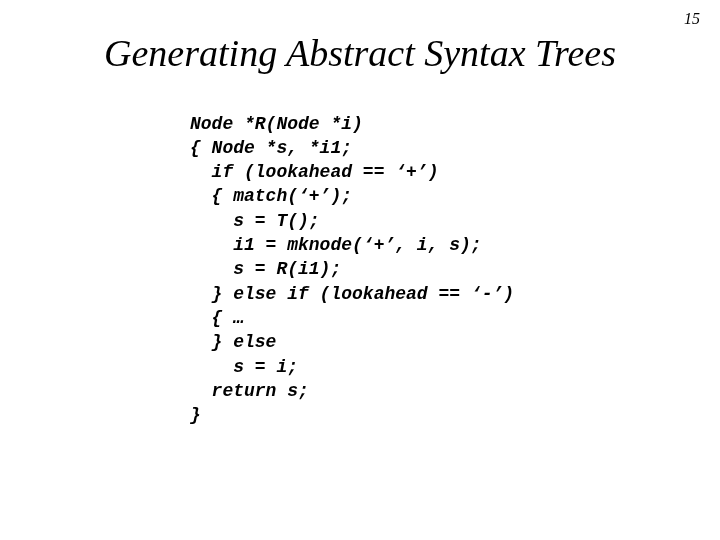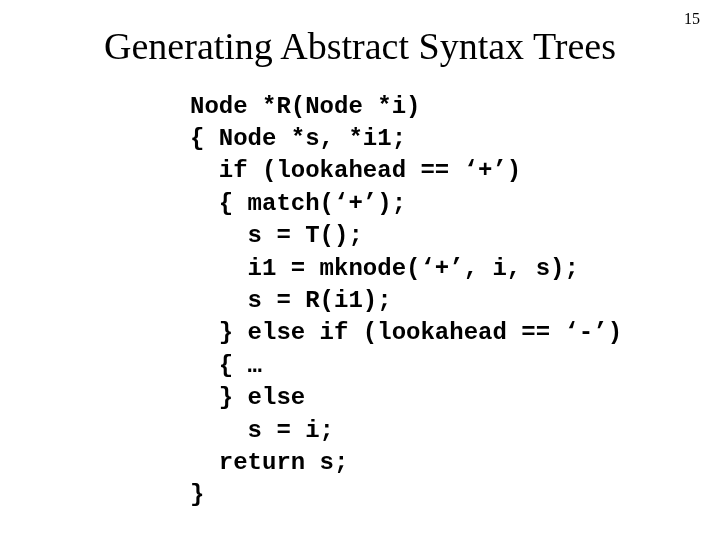--- a/index.html
+++ b/index.html
@@ -1,43 +1,43 @@
 <!DOCTYPE html>
 <html><head>
 <meta charset="utf-8">
 <style>
-  * { margin: 0; padding: 0; box-sizing: border-box; }
+  * { margin: 0; padding: 0; box-sizing: border-box; font-style: italic; }
   body {
     width: 720px;
     height: 540px;
     background: #ffffff;
     position: relative;
     font-family: "Times New Roman", Times, serif;
     color: #000000;
   }
   .page-number {
     position: absolute;
     top: 10px;
     right: 20px;
     font-size: 16px;
   }
   .title {
     text-align: center;
     font-size: 38px;
     font-weight: normal;
-    margin-top: 24px;
+    margin-top: 31px;
     line-height: 1.2;
     padding: 0 29px;
   }
   .code-block {
     font-family: "Courier New", Courier, monospace;
-    font-size: 24px;
+    font-size: 18px;
     font-weight: bold;
     white-space: pre;
-    margin-top: 21px;
+    margin-top: 35px;
     margin-left: 190px;
     line-height: 1.35;
   }
 </style>
 </head>
 <body>
 
 <div class="page-number">15</div>
 
 <div class="title">

